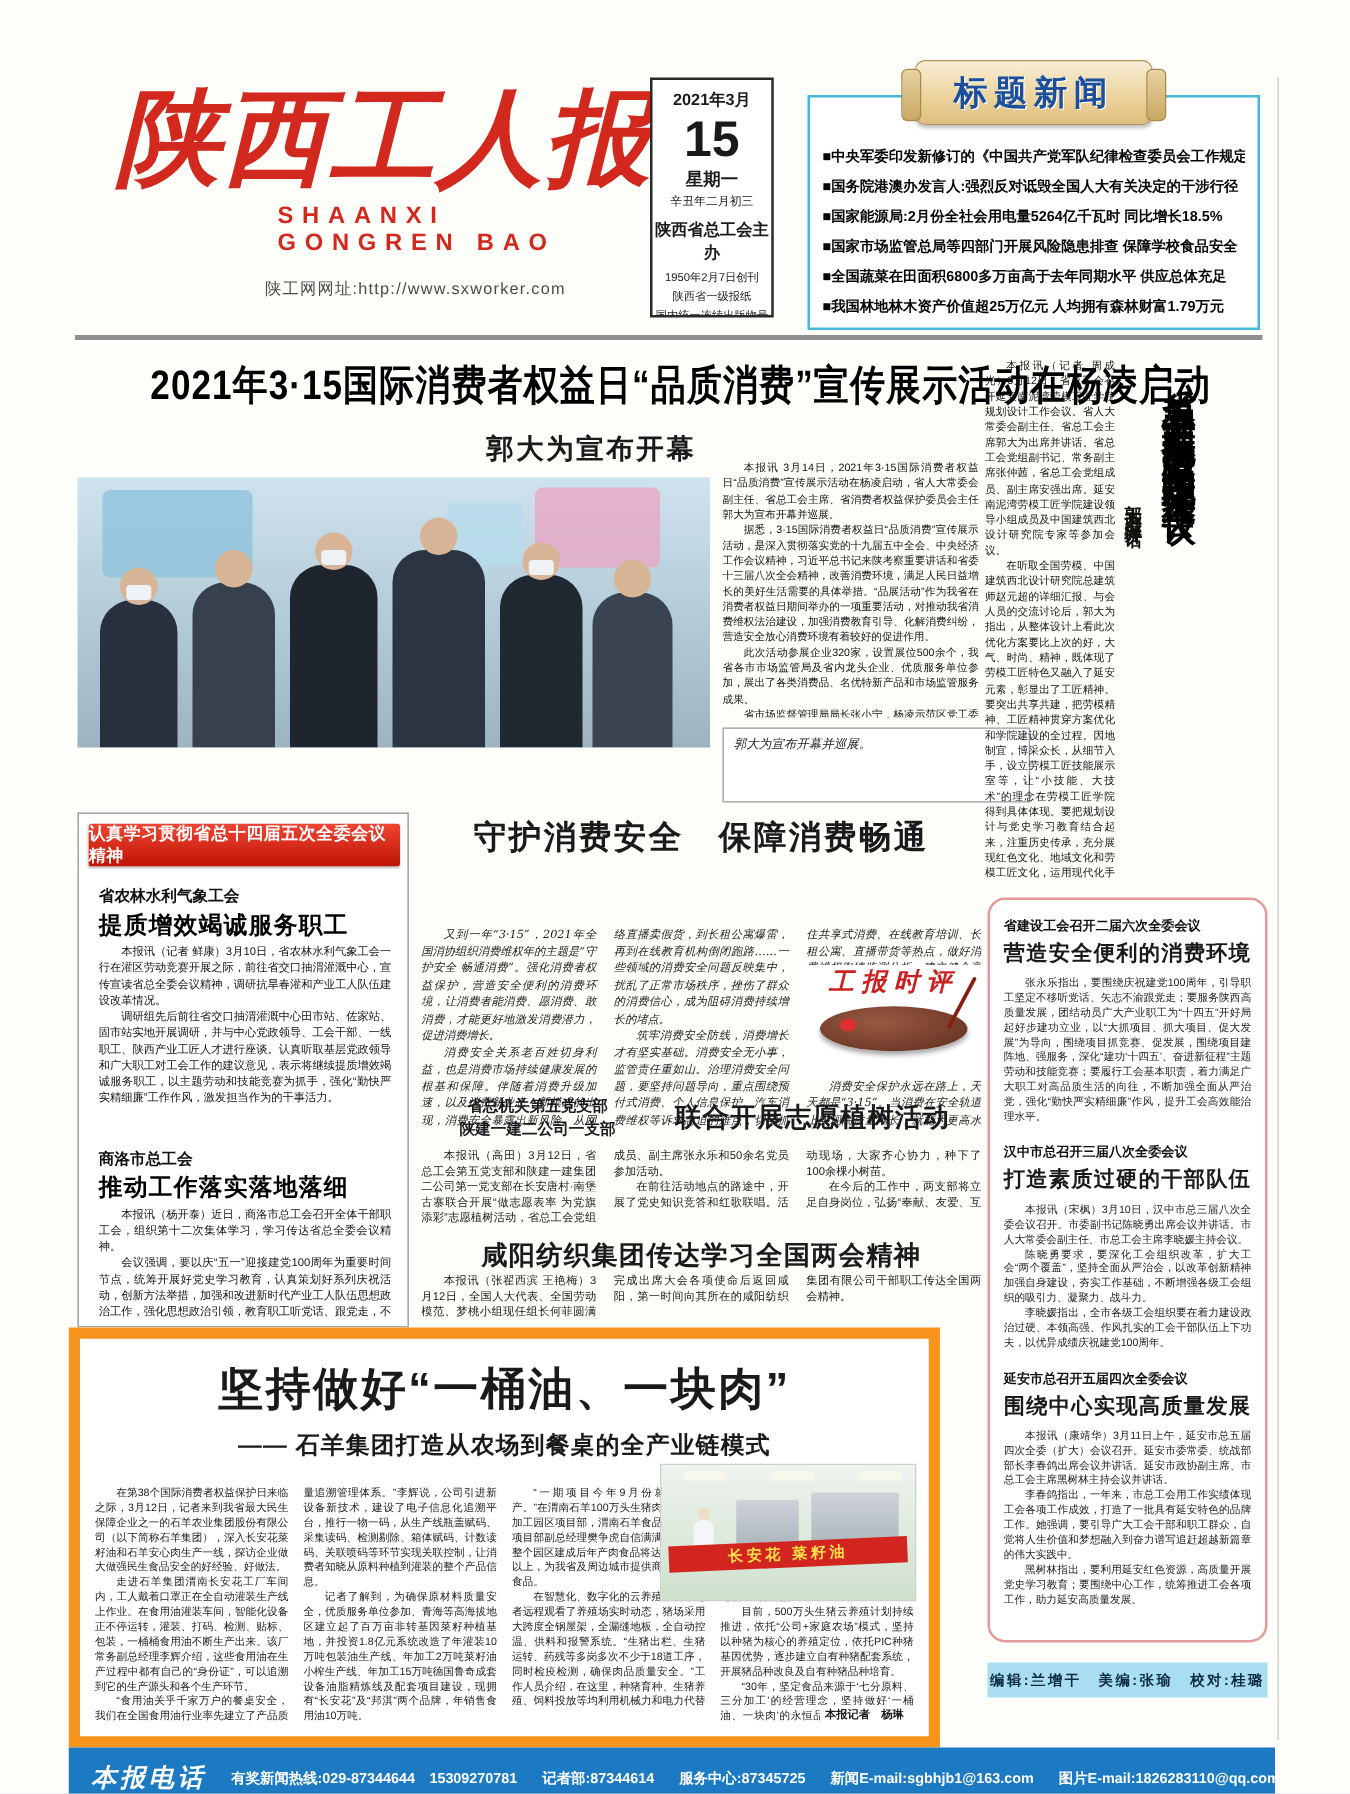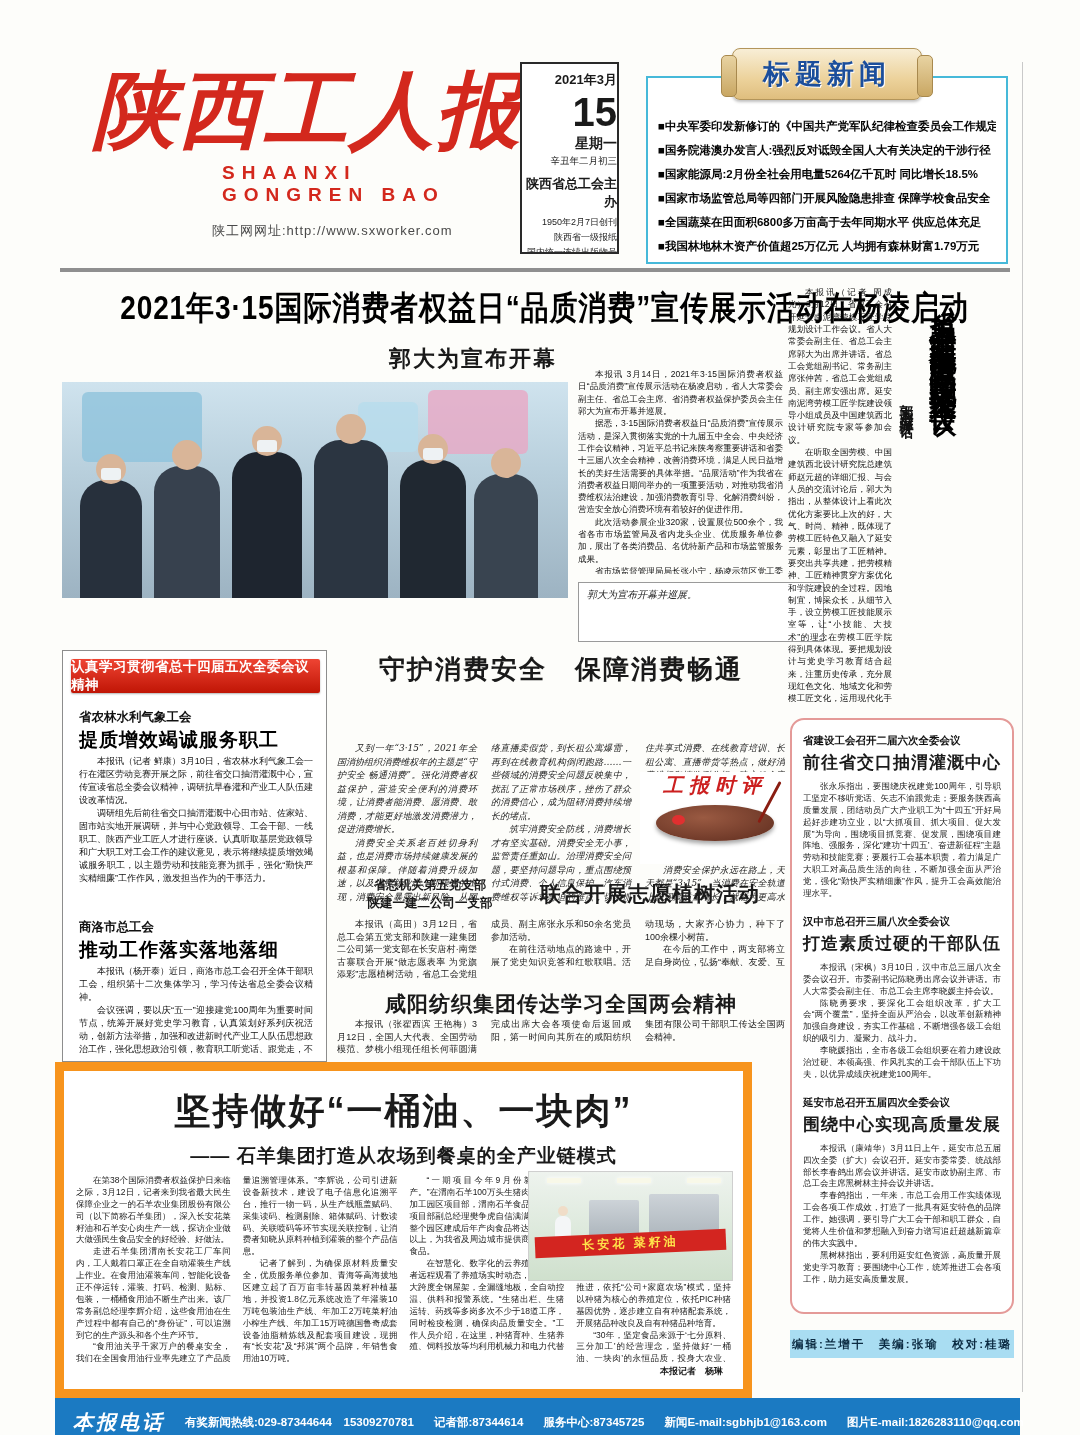--- a/index.html
+++ b/index.html
@@ -10,21 +10,21 @@
     font-family:"Liberation Sans","DejaVu Sans",sans-serif; color:#1a1a1a;
   }
   .abs { position:absolute; }
 
   
   .m-title { font-family:"DejaVu Serif","Liberation Serif",serif; font-weight:900; font-style:italic;
              font-size:84px; color:#d3281d; letter-spacing:2px; line-height:1.05; white-space:nowrap; }
   .m-pinyin { margin-top:8px; padding-left:130px; font-size:19px; font-weight:700; color:#d3281d; letter-spacing:7px; }
   .m-site { margin-top:16px; padding-left:120px; font-size:13px; color:#4a4a4a; letter-spacing:1px; }
 
-  .datebox { border:2px solid #2a2a2a; text-align:right; padding-top:7px; overflow:hidden; background:#fff; }
+  .datebox { border:2px solid #2a2a2a; text-align:center; padding-top:7px; overflow:hidden; background:#fff; }
   .db-month { font-size:13px; font-weight:700; }
   .db-day { font-size:40px; font-weight:900; line-height:1.15; }
   .db-week { font-size:14px; font-weight:900; }
   .db-lunar { font-size:9.5px; margin-top:2px; }
   .db-org { font-size:13px; font-weight:900; margin-top:7px; }
   .db-small { font-size:9px; line-height:1.65; margin-top:4px; color:#222; }
 
   .hlnews { border:2px solid #46b9d9; background:#fff; padding:36px 10px 15px 10px; }
   .hl-banner { position:absolute; left:50%; top:-30px; transform:translateX(-50%);
                width:190px; height:52px; background:linear-gradient(180deg,#f8eed6,#ecd29b 60%,#dfbe7e);
@@ -97,21 +97,21 @@
   .pk-body p { text-indent:2em; }
   .pk-art { margin-bottom:15px; }
   .editors-bar { background:#a9ddf2; display:flex; align-items:center; justify-content:center;
                  font-size:11.5px; font-weight:700; color:#0b2b42; letter-spacing:2px; }
 
   
   .orange-box { border:9px solid #f7941d; background:#fff; }
   .sy-hl { font-size:36px; font-weight:900; text-align:center; letter-spacing:2px; }
   .sy-sub { font-size:19px; font-weight:700; text-align:center; letter-spacing:1px; margin-top:10px; }
   .sy-body { column-count:4; column-gap:12px; column-fill:auto; height:100%;
-             font-size:8.5px; line-height:1.4; text-align:justify; overflow:hidden; }
+             font-size:8.5px; line-height:1.4; text-align:justify; overflow:hidden;margin-top:14px; }
   .sy-body p { text-indent:2em; }
   .factory { overflow:hidden; background:linear-gradient(180deg,#eef3ee 0%,#dde9dc 55%,#cfe0cd 100%); border:1px solid #cfcfcf; }
   .f-light { position:absolute; top:6px; width:34px; height:5px; background:#f8f8e8; box-shadow:0 0 4px #ffffff; }
   .f-machine { position:absolute; background:linear-gradient(180deg,#cdd3d8,#aab3ba); border-radius:2px; }
   .f-banner { position:absolute; left:6px; right:6px; bottom:26px; height:21px; background:#d32520;
               transform:rotate(-2.5deg); display:flex; align-items:center; justify-content:center; }
   .f-banner-text { color:#ffe34a; font-size:12px; font-weight:900; letter-spacing:3px; white-space:nowrap; }
   .f-worker { position:absolute; left:26px; bottom:34px; width:16px; height:30px; background:#f4f6f7; border-radius:7px 7px 2px 2px; }
   .f-worker::before { content:""; position:absolute; top:-10px; left:3px; width:10px; height:10px; border-radius:50%; background:#f0ddc8; }
   .sy-byline { position:absolute; right:16px; bottom:10px; background:#fff; padding:1px 4px;
@@ -262,21 +262,21 @@
   <div class="abs" style="left:337px; top:1018px; width:448px; height:44px;">
     <div class="cols3">
       <p>本报讯（张翟西滨 王艳梅）3月12日，全国人大代表、全国劳动模范、梦桃小组现任组长何菲圆满完成出席大会各项使命后返回咸阳，第一时间向其所在的咸阳纺织集团有限公司干部职工传达全国两会精神。</p>
 
     </div>
   </div>
 
   <div class="abs pink-box" style="left:790px; top:718px; width:224px; height:596px;">
     <div class="pk-art">
       <div class="pk-kicker">省建设工会召开二届六次全委会议</div>
-      <div class="pk-title">前往省交口抽渭灌溉中心</div>
+      <div class="pk-title">营造安全便利的消费环境</div>
       <div class="pk-body">
         <p>张永乐指出，要围绕庆祝建党100周年，引导职工坚定不移听党话、矢志不渝跟党走；要服务陕西高质量发展，团结动员广大产业职工为“十四五”开好局起好步建功立业，以“大抓项目、抓大项目、促大发展”为导向，围绕项目抓竞赛、促发展，围绕项目建阵地、强服务，深化“建功‘十四五’、奋进新征程”主题劳动和技能竞赛；要履行工会基本职责，着力满足广大职工对高品质生活的向往，不断加强全面从严治党，强化“勤快严实精细廉”作风，提升工会高效能治理水平。</p>
       </div>
     </div>
     <div class="pk-art">
       <div class="pk-kicker">汉中市总召开三届八次全委会议</div>
       <div class="pk-title">打造素质过硬的干部队伍</div>
       <div class="pk-body">
         <p>本报讯（宋枫）3月10日，汉中市总三届八次全委会议召开。市委副书记陈晓勇出席会议并讲话。市人大常委会副主任、市总工会主席李晓媛主持会议。</p>
         <p>陈晓勇要求，要深化工会组织改革，扩大工会“两个覆盖”，坚持全面从严治会，以改革创新精神加强自身建设，夯实工作基础，不断增强各级工会组织的吸引力、凝聚力、战斗力。</p>

